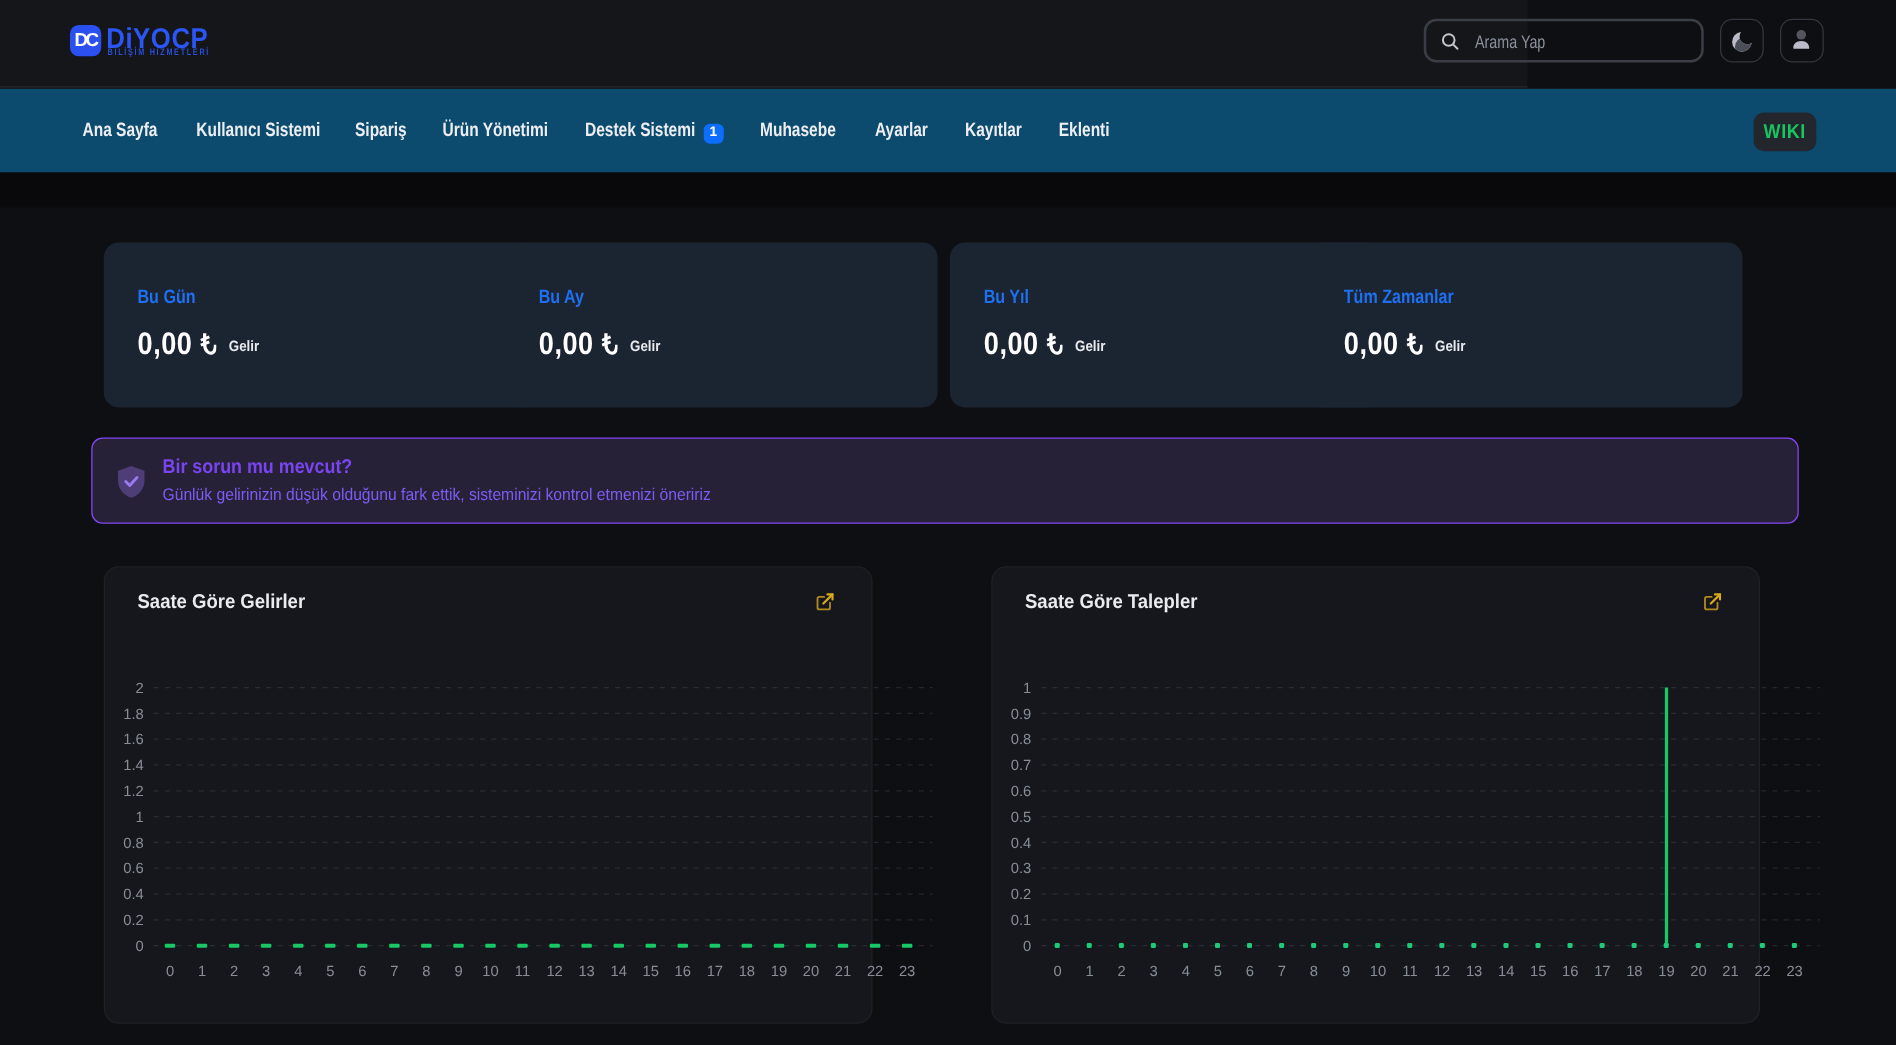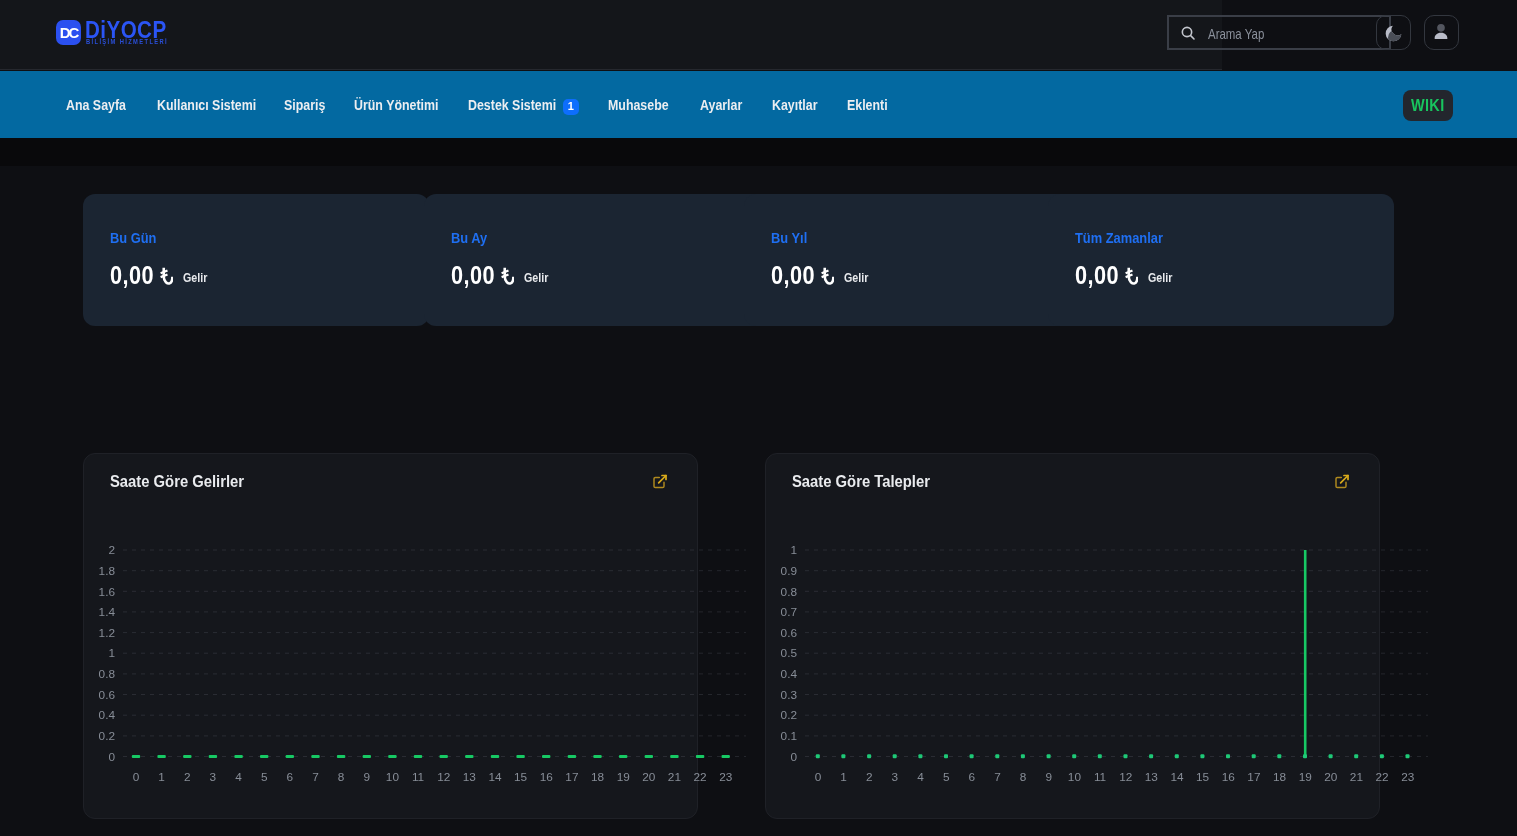--- a/index.html
+++ b/index.html
@@ -1,25 +1,25 @@
 <!DOCTYPE html>
 <html><head><meta charset="utf-8">
 <style>
 * { margin:0; padding:0; box-sizing:border-box; }
 html,body { width:1517px; height:836px; background:#0e0f13; font-family:"Liberation Sans",sans-serif; overflow:hidden; }
 #stage { position:relative; width:1517px; height:836px; }
 .hdr { position:absolute; left:0; top:0; width:1222px; height:70px; background:#14161a; border-bottom:1px solid #26282e; }
 .logosq { position:absolute; left:56px; top:20px; width:25px; height:25px; border-radius:7px; background:#2b50f0; color:#fff; font-weight:bold; font-size:15px; text-align:center; line-height:25px; letter-spacing:-2px; }
 .logotxt { position:absolute; left:85px; top:17px; color:#2b55f5; font-weight:bold; font-size:23px; letter-spacing:0.5px; transform:scaleX(.895); transform-origin:0 0; }
 .logosub { position:absolute; left:86px; top:37px; color:#2a4fd8; font-weight:bold; font-size:7.6px; letter-spacing:1.8px; transform:scaleX(.76); transform-origin:0 0; white-space:nowrap; }
-.search { position:absolute; left:1139px; top:15px; width:224px; height:35px; border:2px solid #3a3e47; border-radius:0;margin-left:28px; }
+.search { position:absolute; left:1139px; top:15px; width:224px; height:35px; border:2px solid #3a3e47; border-radius:10px; }
 .search svg { position:absolute; left:11px; top:8px; }
 .search .ph { position:absolute; left:39px; top:8.5px; font-size:14.5px; color:#8b919c; transform:scaleX(.79); transform-origin:0 0; white-space:nowrap; }
 .iconbtn { position:absolute; top:15px; width:35px; height:35px; border:1.5px solid #33373f; border-radius:10px; }
-.navbar { position:absolute; left:0; top:71px; width:1517px; height:67px; background:#0369a1; }
+.navbar { position:absolute; left:0; top:71px; width:1517px; height:67px; background:#0c4a6e; }
 .navitem { position:absolute; top:0; height:67px; line-height:67px; color:#eceef1; font-weight:bold; font-size:15.5px; white-space:nowrap; transform:scaleX(.8); transform-origin:0 50%; }
 .badge { position:absolute; left:563px; top:28px; width:15.5px; height:15.5px; border-radius:5px; background:#0d6efd; color:#fff; font-size:11px; font-weight:bold; text-align:center; line-height:15.5px; }
 .wiki { position:absolute; left:1403px; top:19px; width:50px; height:31px; border-radius:8px; background:#23262d; color:#18c55f; font-weight:bold; font-size:16px; text-align:center; line-height:31px; letter-spacing:0.5px; }
 .strip { position:absolute; left:0; top:138px; width:1517px; height:28px; background:#09090b; }
 .scard { position:absolute; top:194px; width:346px; height:132px; border-radius:12px; background:#1b2532; }
 .stitle { position:absolute; left:27px; top:34.5px; color:#1f6ff2; font-weight:bold; font-size:15.5px; transform:scaleX(.83); transform-origin:0 0; white-space:nowrap; }
 .sval { position:absolute; left:27px; top:66.5px; height:28px; color:#fff; white-space:nowrap; }
 .sval .num { display:inline-block; font-weight:bold; font-size:25px; letter-spacing:0.5px; transform:scaleX(.868); transform-origin:0 50%; margin-right:-7px; }
 .sval svg { margin-left:4px; }
 .gelir { display:inline-block; font-weight:bold; font-size:12px; color:#e8eaed; margin-left:10px; vertical-align:2px; transform:scaleX(.89); transform-origin:0 50%; }
@@ -78,45 +78,53 @@
 <div class="strip"></div>
 
 <div class="scard" style="left:83px">
 <div class="stitle">Bu Gün</div>
 <div class="sval"><span class="num">0,00</span><svg width="13" height="18" viewBox="0 0 12.5 17" style="position:relative;top:1px;margin-left:6px">
           <path d="M3.6 0.5 V9.0 C3.6 14.2 7.2 16.3 9.3 15.6 C11.3 14.8 11.9 12.3 11.9 9.2" fill="none" stroke="#ffffff" stroke-width="2.5"></path>
           <line x1="0.6" y1="5.8" x2="7.2" y2="3.2" stroke="#ffffff" stroke-width="2.2"></line>
           <line x1="0.6" y1="9.6" x2="7.2" y2="7.0" stroke="#ffffff" stroke-width="2.2"></line>
         </svg><span class="gelir">Gelir</span></div>
 </div>
-<div class="scard" style="left:424px">
+<div class="scard" style="left:404px">
 <div class="stitle">Bu Ay</div>
 <div class="sval"><span class="num">0,00</span><svg width="13" height="18" viewBox="0 0 12.5 17" style="position:relative;top:1px;margin-left:6px">
           <path d="M3.6 0.5 V9.0 C3.6 14.2 7.2 16.3 9.3 15.6 C11.3 14.8 11.9 12.3 11.9 9.2" fill="none" stroke="#ffffff" stroke-width="2.5"></path>
           <line x1="0.6" y1="5.8" x2="7.2" y2="3.2" stroke="#ffffff" stroke-width="2.2"></line>
           <line x1="0.6" y1="9.6" x2="7.2" y2="7.0" stroke="#ffffff" stroke-width="2.2"></line>
         </svg><span class="gelir">Gelir</span></div>
 </div>
-<div class="scard" style="left:744px">
+<div class="scard" style="left:760px">
 <div class="stitle">Bu Yıl</div>
 <div class="sval"><span class="num">0,00</span><svg width="13" height="18" viewBox="0 0 12.5 17" style="position:relative;top:1px;margin-left:6px">
           <path d="M3.6 0.5 V9.0 C3.6 14.2 7.2 16.3 9.3 15.6 C11.3 14.8 11.9 12.3 11.9 9.2" fill="none" stroke="#ffffff" stroke-width="2.5"></path>
           <line x1="0.6" y1="5.8" x2="7.2" y2="3.2" stroke="#ffffff" stroke-width="2.2"></line>
           <line x1="0.6" y1="9.6" x2="7.2" y2="7.0" stroke="#ffffff" stroke-width="2.2"></line>
         </svg><span class="gelir">Gelir</span></div>
 </div>
 <div class="scard" style="left:1048px">
 <div class="stitle">Tüm Zamanlar</div>
 <div class="sval"><span class="num">0,00</span><svg width="13" height="18" viewBox="0 0 12.5 17" style="position:relative;top:1px;margin-left:6px">
           <path d="M3.6 0.5 V9.0 C3.6 14.2 7.2 16.3 9.3 15.6 C11.3 14.8 11.9 12.3 11.9 9.2" fill="none" stroke="#ffffff" stroke-width="2.5"></path>
           <line x1="0.6" y1="5.8" x2="7.2" y2="3.2" stroke="#ffffff" stroke-width="2.2"></line>
           <line x1="0.6" y1="9.6" x2="7.2" y2="7.0" stroke="#ffffff" stroke-width="2.2"></line>
         </svg><span class="gelir">Gelir</span></div>
 </div>
 
+<div class="alert">
+  <svg width="24" height="27" viewBox="0 0 24 27" style="position:absolute;left:19px;top:21px">
+    <path d="M12 0.8 L22.6 4.6 V12 C22.6 19.5 18 24.3 12 26.2 C6 24.3 1.4 19.5 1.4 12 V4.6 Z" fill="#4e3d77"></path>
+    <path d="M7.6 13.2 L10.8 16.4 L16.6 10" fill="none" stroke="#9d7af2" stroke-width="2.3" stroke-linecap="round" stroke-linejoin="round"></path>
+  </svg>
+  <div class="ttl">Bir sorun mu mevcut?</div>
+  <div class="sub">Günlük gelirinizin düşük olduğunu fark ettik, sisteminizi kontrol etmenizi öneririz</div>
+</div>
 
 <div class="ccard" style="left:83px">
   <div class="ctitle">Saate Göre Gelirler</div>
   <svg width="16" height="17" viewBox="0 0 24 24" fill="none" style="position:absolute;right:29px;top:19px">
 <path d="M15 3h6v6" stroke="#d9ab1b" stroke-width="2.6" stroke-linecap="round" stroke-linejoin="round"></path>
 <path d="M10 14 21 3" stroke="#d9ab1b" stroke-width="2.6" stroke-linecap="round"></path>
 <path d="M18 13v6a2 2 0 0 1-2 2H5a2 2 0 0 1-2-2V8a2 2 0 0 1 2-2h6" stroke="#b08a1e" stroke-width="2.2" stroke-linecap="round" stroke-linejoin="round"></path>
 </svg>
   <svg width="667" height="366" viewBox="0 0 667 366" style="position:absolute;left:0;top:0">
         <line x1="39.0" y1="96.0" x2="662.0" y2="96.0" stroke="rgba(138,144,158,0.18)" stroke-width="1" stroke-dasharray="4 5"></line>
@@ -184,21 +192,21 @@
         <rect x="458.0" y="300.9" width="8.4" height="3.2" rx="1" fill="#17c964"></rect>
         <rect x="483.7" y="300.9" width="8.4" height="3.2" rx="1" fill="#17c964"></rect>
         <rect x="509.3" y="300.9" width="8.4" height="3.2" rx="1" fill="#17c964"></rect>
         <rect x="535.0" y="300.9" width="8.4" height="3.2" rx="1" fill="#17c964"></rect>
         <rect x="560.6" y="300.9" width="8.4" height="3.2" rx="1" fill="#17c964"></rect>
         <rect x="586.2" y="300.9" width="8.4" height="3.2" rx="1" fill="#17c964"></rect>
         <rect x="611.9" y="300.9" width="8.4" height="3.2" rx="1" fill="#17c964"></rect>
         <rect x="637.5" y="300.9" width="8.4" height="3.2" rx="1" fill="#17c964"></rect>
       </svg>
 </div>
-<div class="ccard" style="left:765px">
+<div class="ccard" style="left:793px">
   <div class="ctitle">Saate Göre Talepler</div>
   <svg width="16" height="17" viewBox="0 0 24 24" fill="none" style="position:absolute;right:29px;top:19px">
 <path d="M15 3h6v6" stroke="#d9ab1b" stroke-width="2.6" stroke-linecap="round" stroke-linejoin="round"></path>
 <path d="M10 14 21 3" stroke="#d9ab1b" stroke-width="2.6" stroke-linecap="round"></path>
 <path d="M18 13v6a2 2 0 0 1-2 2H5a2 2 0 0 1-2-2V8a2 2 0 0 1 2-2h6" stroke="#b08a1e" stroke-width="2.2" stroke-linecap="round" stroke-linejoin="round"></path>
 </svg>
   <svg width="667" height="366" viewBox="0 0 667 366" style="position:absolute;left:0;top:0">
         <line x1="39.0" y1="96.0" x2="662.0" y2="96.0" stroke="rgba(138,144,158,0.18)" stroke-width="1" stroke-dasharray="4 5"></line>
         <line x1="39.0" y1="116.7" x2="662.0" y2="116.7" stroke="rgba(138,144,158,0.18)" stroke-width="1" stroke-dasharray="4 5"></line>
         <line x1="39.0" y1="137.3" x2="662.0" y2="137.3" stroke="rgba(138,144,158,0.18)" stroke-width="1" stroke-dasharray="4 5"></line>

